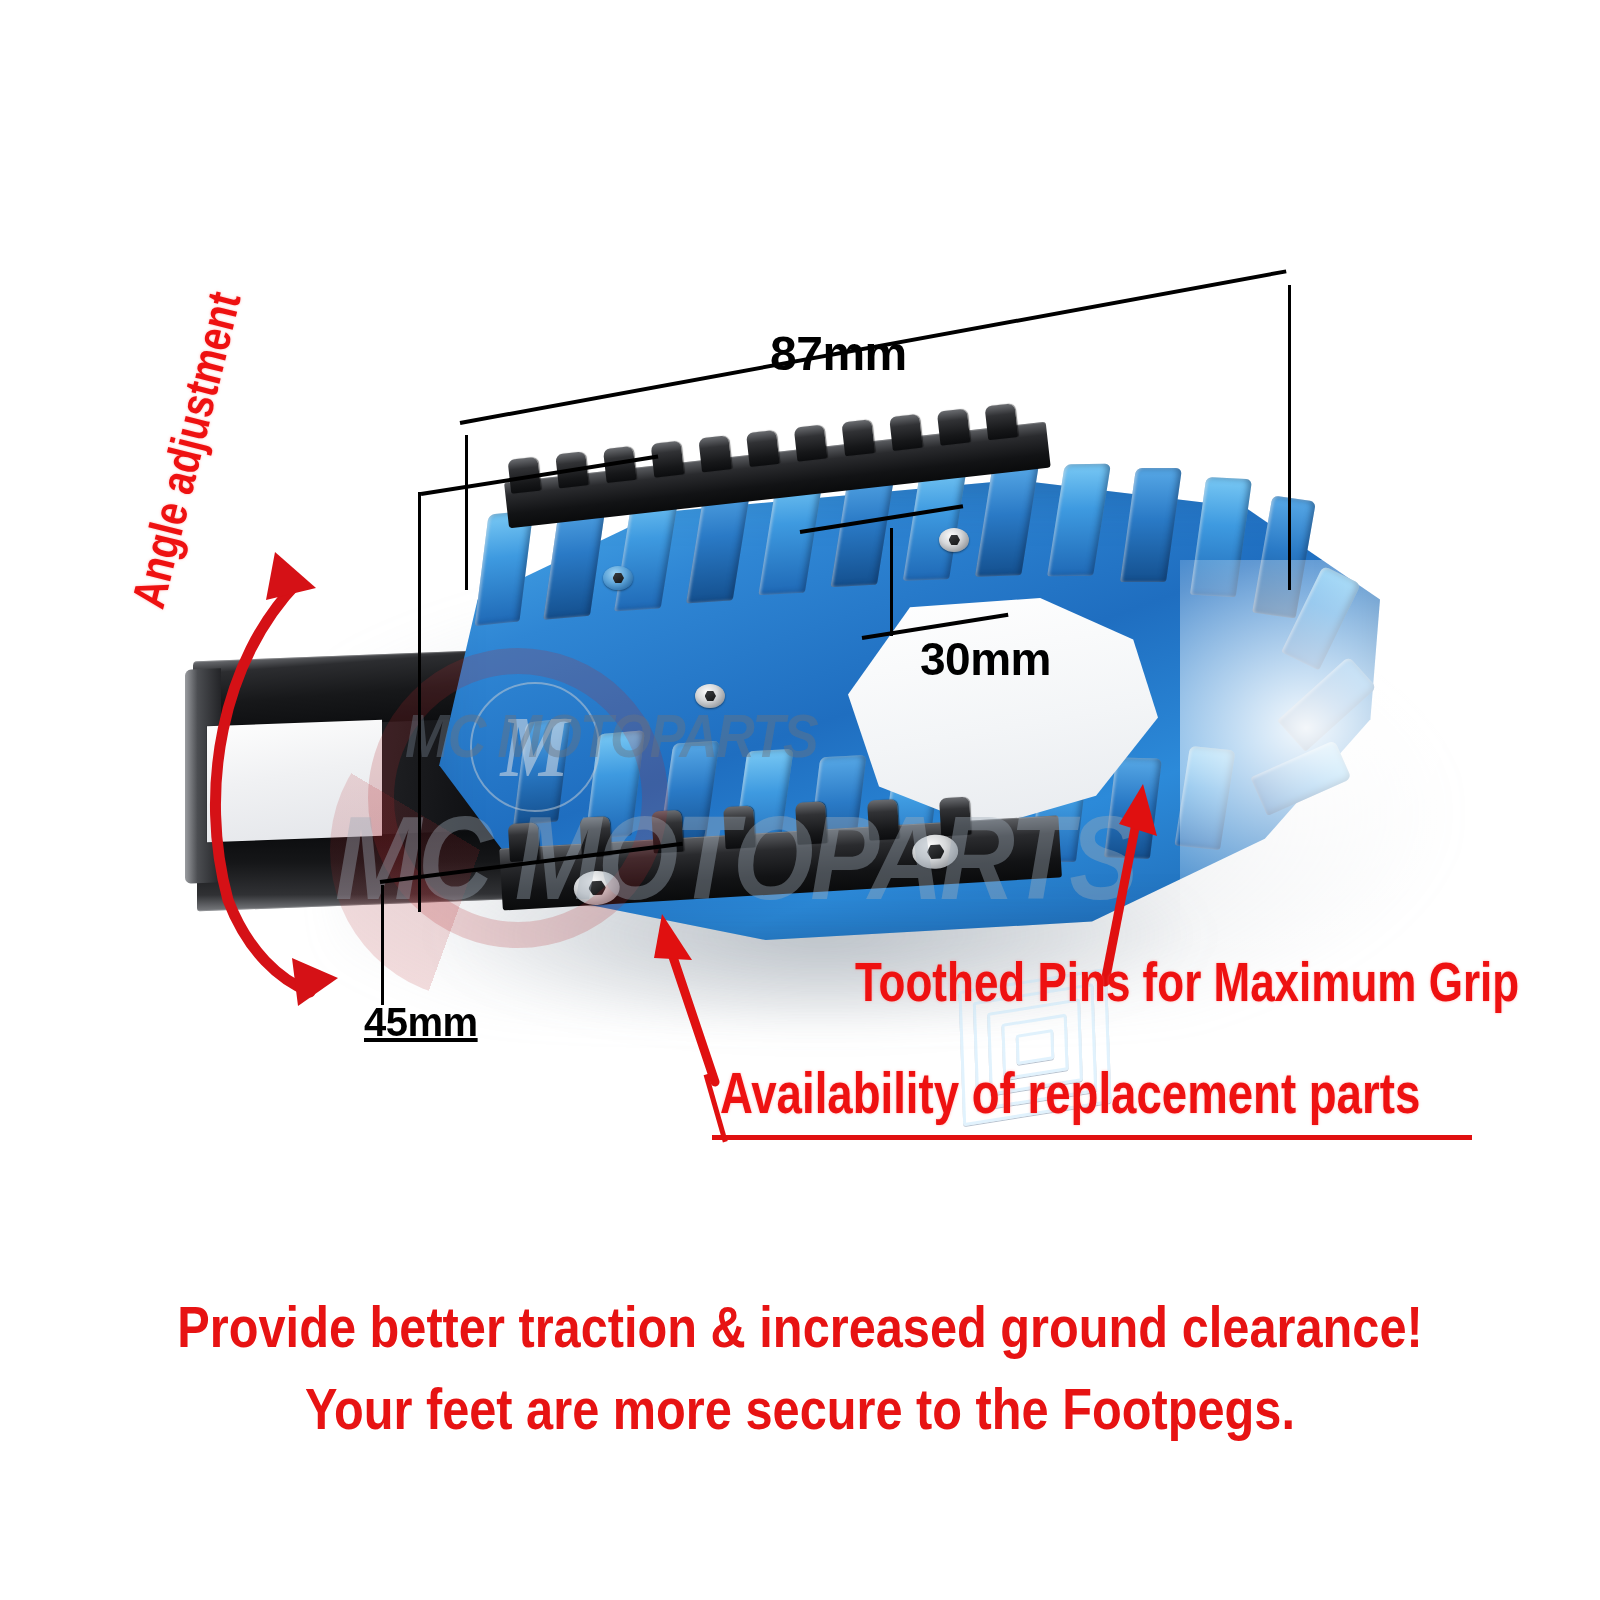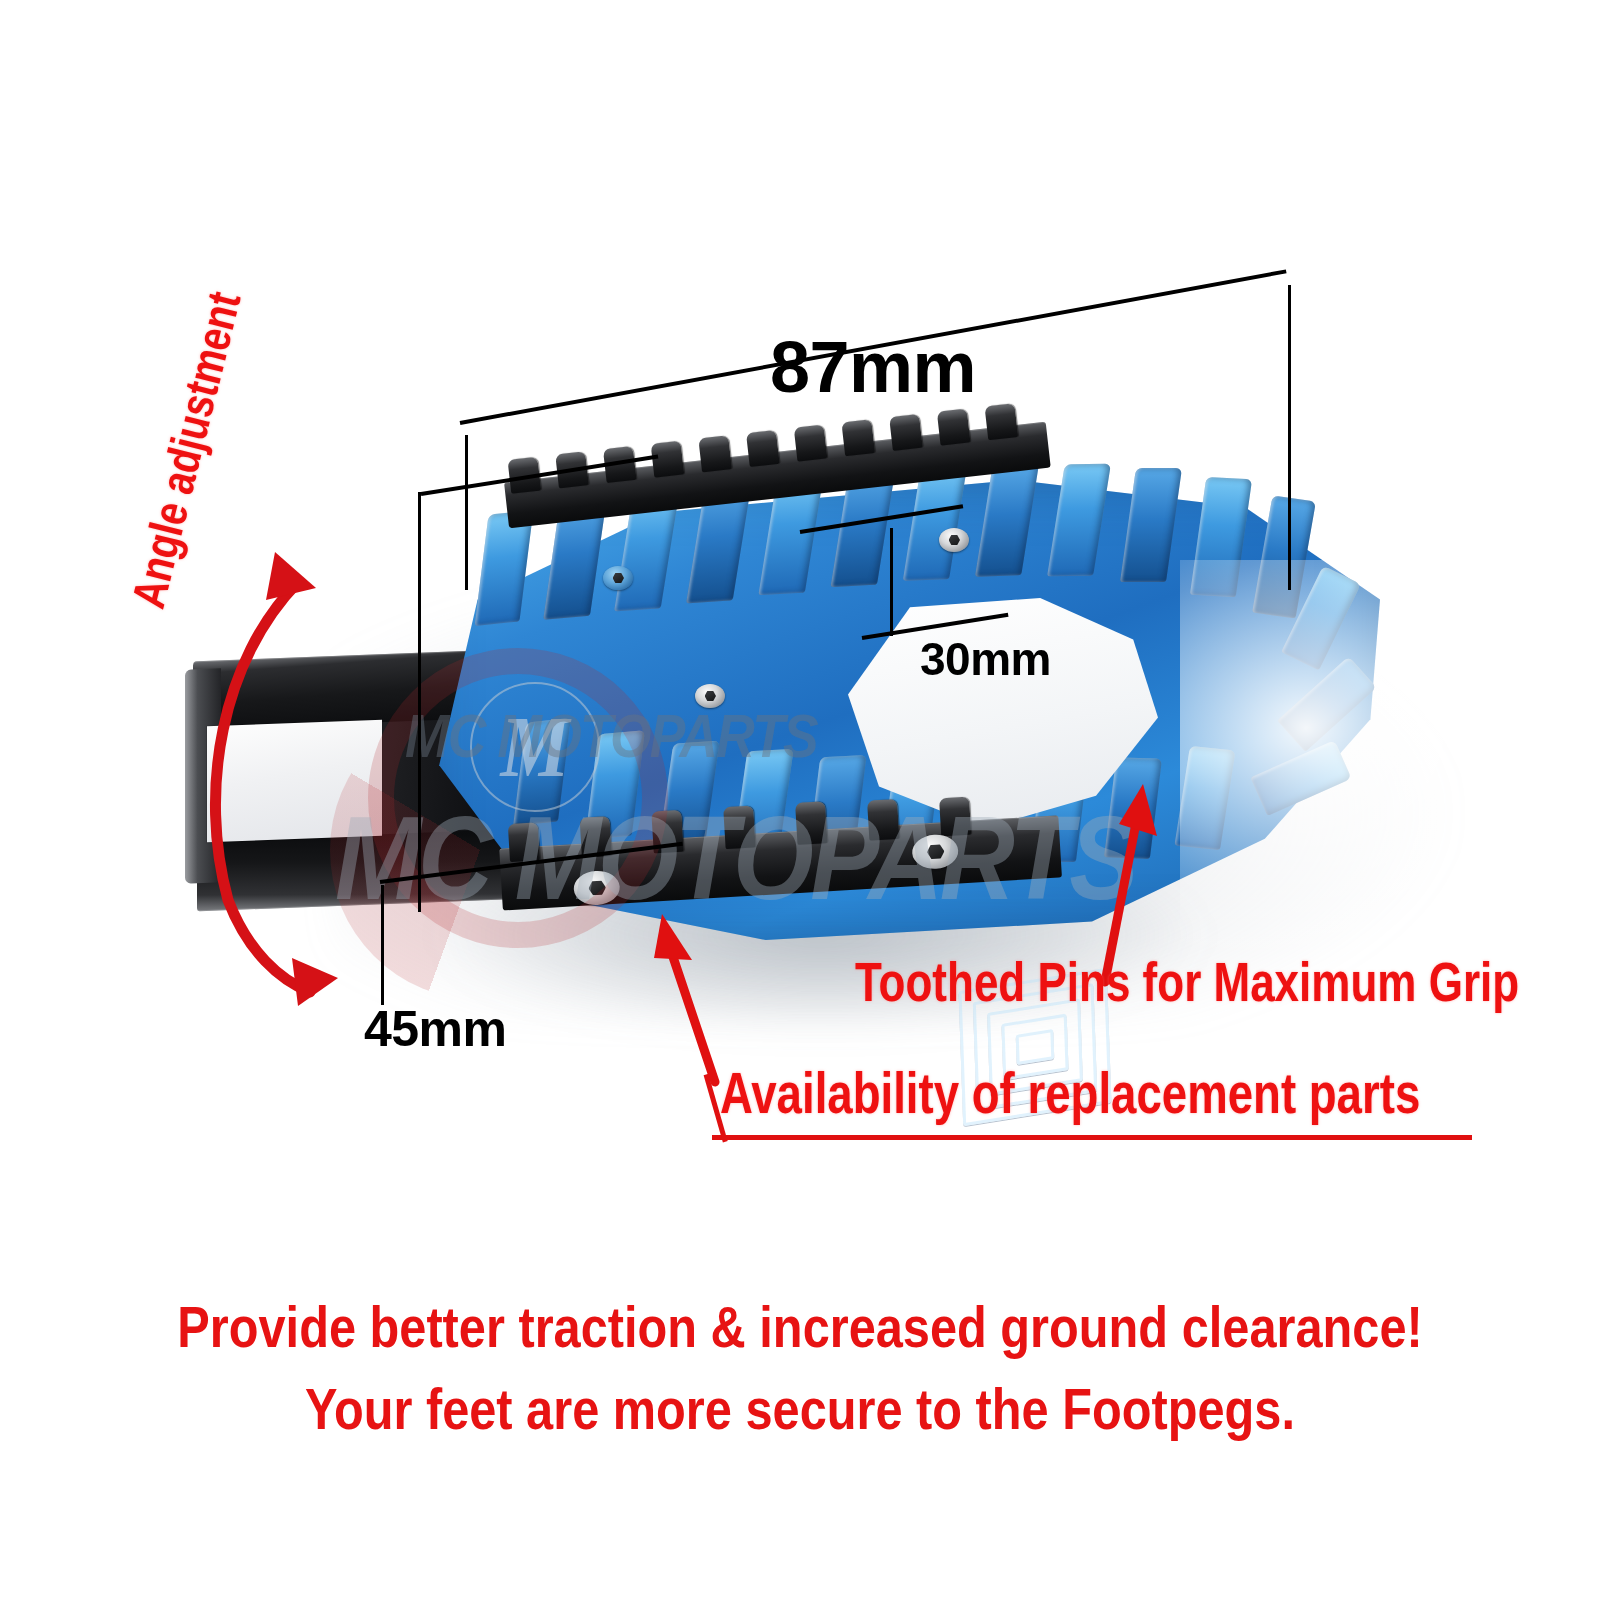--- a/index.html
+++ b/index.html
@@ -215,22 +215,22 @@
     <div class="wm wm2">MC MOTOPARTS</div>
 
     <div class="dl" style="left:1288px;top:285px;width:3px;height:305px;"></div>
     <div class="dl" style="left:465px;top:435px;width:3px;height:155px;"></div>
     <div class="dl" style="left:460px;top:421px;width:840px;height:4px;transform:rotate(-10.4deg);transform-origin:left center;"></div>
     <div class="dl" style="left:418px;top:492px;width:3px;height:420px;"></div>
     <div class="dl" style="left:421px;top:492px;width:240px;height:4px;transform:rotate(-9deg);transform-origin:left center;"></div>
     <div class="dl" style="left:380px;top:880px;width:305px;height:4px;transform:rotate(-7.2deg);transform-origin:left center;"></div>
     <div class="dl" style="left:381px;top:885px;width:3px;height:120px;"></div>
 
-    <div class="dlabel" style="left:770px;top:326px;font-size:72px;">87mm</div>
-    <div class="dlabel" style="left:364px;top:1000px;font-size:50px;">45mm</div>
+    <div class="dlabel" style="left:770px;top:326px;font-size:48px;">87mm</div>
+    <div class="dlabel" style="left:364px;top:1000px;font-size:40px;text-decoration:underline;">45mm</div>
 
     <div class="dl" style="left:800px;top:530px;width:165px;height:4px;transform:rotate(-9deg);transform-origin:left center;"></div>
     <div class="dl" style="left:890px;top:528px;width:3px;height:108px;"></div>
     <div class="dl" style="left:862px;top:636px;width:148px;height:4px;transform:rotate(-9deg);transform-origin:left center;"></div>
     <div class="dlabel" style="left:920px;top:632px;font-size:46px;">30mm</div>
 
     <svg style="position:absolute;left:170px;top:540px;width:220px;height:480px;" viewBox="0 0 220 480">
       <path d="M128 42 C 52 120, 28 250, 58 360 C 78 412, 110 440, 140 452" fill="none" stroke="#d51116" stroke-width="11" stroke-linecap="round"></path>
       <path d="M105 12 L 146 48 L 96 60 Z" fill="#d51116"></path>
       <path d="M122 418 L 168 438 L 128 466 Z" fill="#d51116"></path>

